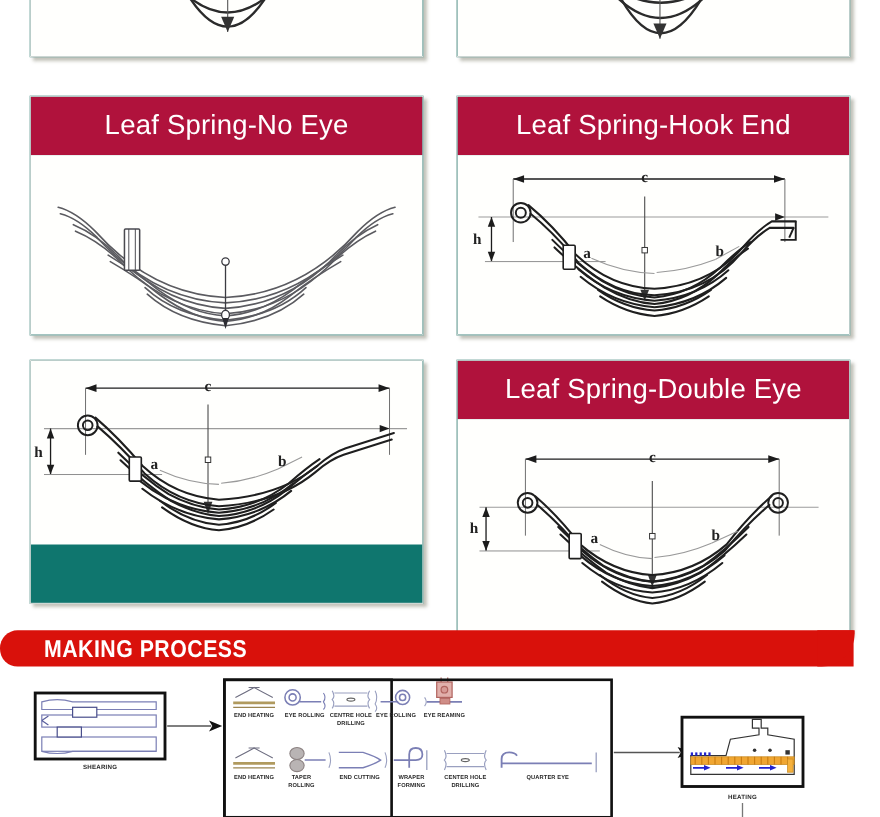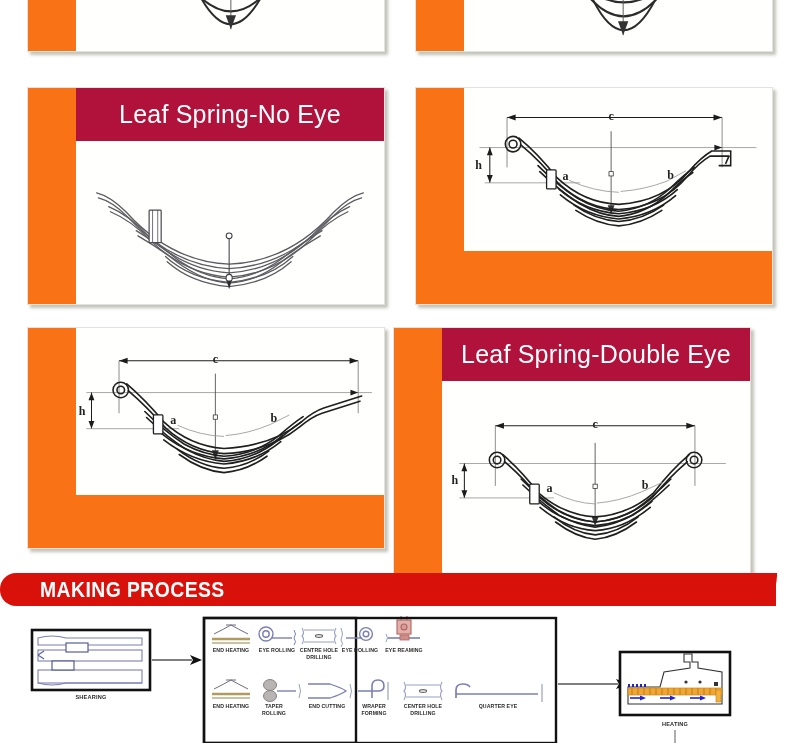--- a/index.html
+++ b/index.html
@@ -7,25 +7,24 @@
     width: 800px; height: 743px;
     background: #ffffff;
     font-family: "Liberation Sans", sans-serif;
     overflow: hidden;
   }
   .page { position: relative; width: 800px; height: 743px; background:#fff; }
 
   
   .card {
     position: absolute;
-    background: #f97316;
+    background: #0f766e;
     border: 1px solid #e2e2de;
     box-shadow: 3px 3px 3px rgba(120,120,100,.45);
     overflow: hidden;
-    padding-left: 48px;
   }
   .card-title {
     height: 53px;
     background: #b0123c;
     color: #ffffff;
     display: flex;
     align-items: center;
     justify-content: center;
     font-size: 25px;
     font-weight: 400;
@@ -156,20 +155,21 @@
           <ellipse cx="178" cy="98" rx="3.4" ry="3.4" fill="#fff"></ellipse>
           <line x1="178" y1="101" x2="178" y2="144"></line>
           <ellipse cx="178" cy="147" rx="3.6" ry="4.2" fill="#fff"></ellipse>
           <path d="M175 150 L181 150 L178 160 Z" fill="#2d2d33" stroke="none"></path>
         </g>
       </svg>
     </div>
   </div>
 
   <div class="card" style="left:415px; top:87px; width:358px; height:218px;">
+    <div class="card-title">Leaf  Spring-Hook End</div>
     <div class="card-body">
       <svg viewBox="0 0 358 165" preserveAspectRatio="xMidYMid meet">
 
         <line x1="18" y1="57" x2="340" y2="57" stroke="#9b9b9b" stroke-width="1"></line>
 
         <g stroke="#1c1c1c" stroke-width="1.2" fill="none">
           <line x1="50" y1="22" x2="300" y2="22"></line>
           <path d="M50 22 L60 18.5 L60 25.5 Z" fill="#1c1c1c" stroke="none"></path>
           <path d="M300 22 L290 18.5 L290 25.5 Z" fill="#1c1c1c" stroke="none"></path>
           <line x1="50" y1="22" x2="50" y2="80" stroke="#6d6d6d" stroke-width=".9"></line>
@@ -282,21 +282,21 @@
         </g>
         <text class="dimtxt-b" x="113" y="99" text-anchor="middle">a</text>
         <text class="dimtxt-b" x="230" y="96" text-anchor="middle">b</text>
         <g>
           <path d="M328 62 L319 58.6 L319 65.4 Z" fill="#1c1c1c" stroke="none"></path>
         </g>
       </svg>
     </div>
   </div>
 
-  <div class="card" style="left:393px; top:327px; width:358px; height:251px;">
+  <div class="card" style="left:415px; top:327px; width:358px; height:251px;">
     <div class="card-title">Leaf  Spring-Double Eye</div>
     <div class="card-body">
       <svg viewBox="0 0 358 168" preserveAspectRatio="xMidYMid meet">
         <line x1="20" y1="66" x2="330" y2="66" stroke="#9b9b9b" stroke-width="1"></line>
         <g stroke="#1c1c1c" stroke-width="1.2" fill="none">
           <line x1="62" y1="22" x2="294" y2="22"></line>
           <path d="M62 22 L72 18.5 L72 25.5 Z" fill="#1c1c1c" stroke="none"></path>
           <path d="M294 22 L284 18.5 L284 25.5 Z" fill="#1c1c1c" stroke="none"></path>
           <line x1="62" y1="22" x2="62" y2="92" stroke="#6d6d6d" stroke-width=".9"></line>
           <line x1="294" y1="22" x2="294" y2="92" stroke="#6d6d6d" stroke-width=".9"></line>

